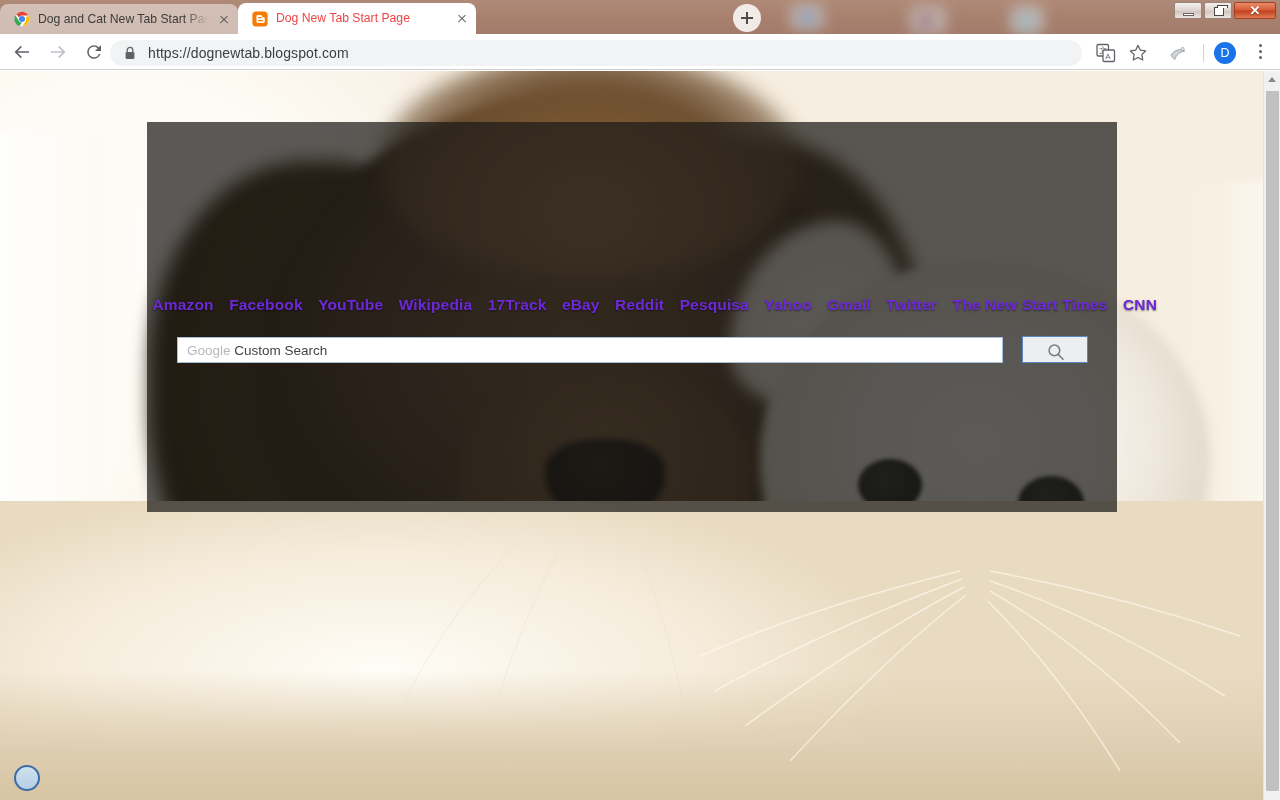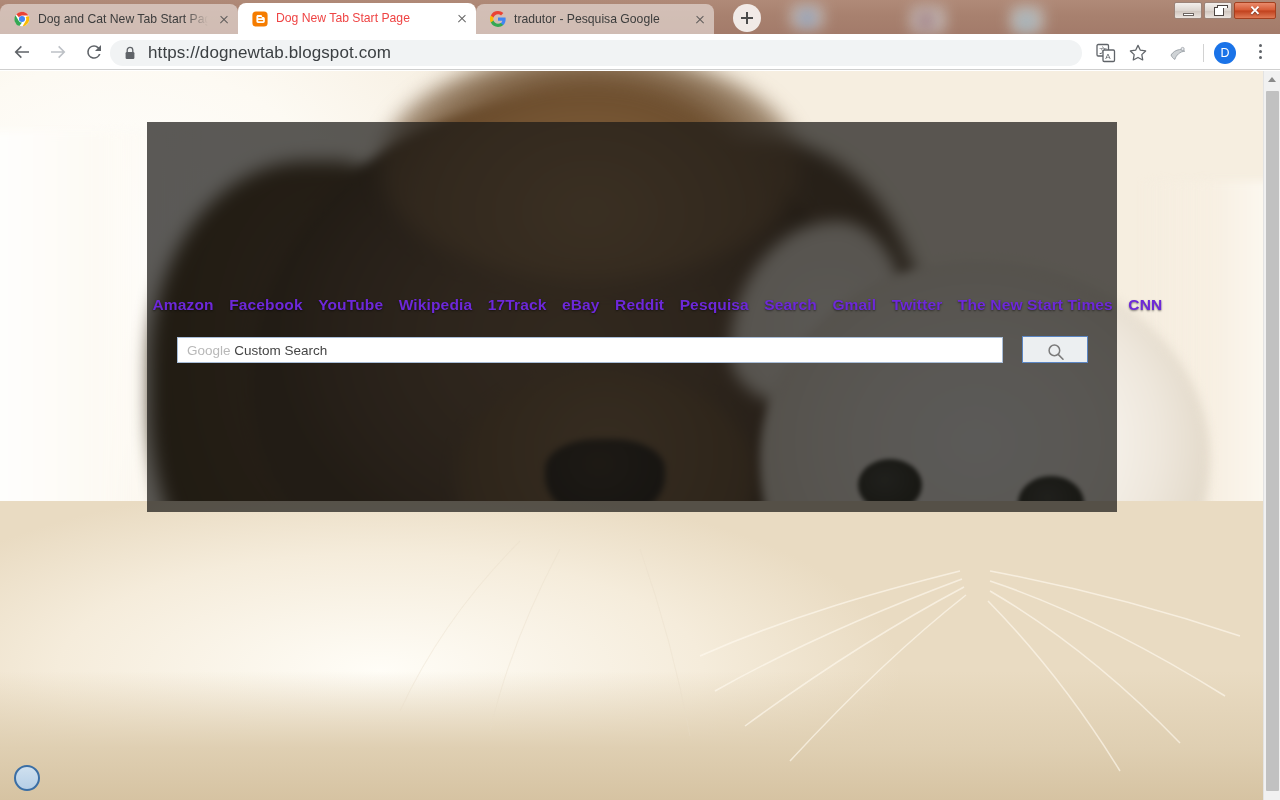--- a/index.html
+++ b/index.html
@@ -84,21 +84,21 @@
   }
   .nav-btn { width: 28px; height: 28px; margin-left: 8px; position: relative; }
   .nav-btn svg { position: absolute; left: 4px; top: 4px; }
 
   #omnibox {
     position: absolute; left: 110px; top: 6px; width: 972px; height: 26px;
     background: #f1f3f4; border-radius: 13px; display: flex; align-items: center;
     padding: 0 14px;
   }
   #omnibox .lock { width: 12px; height: 14px; flex: 0 0 12px; position: relative; margin-right: 12px; }
-  #url { font-size: 17px; color: #3c4043; white-space: nowrap; letter-spacing: .1px; }
+  #url { font-size: 14px; color: #3c4043; white-space: nowrap; letter-spacing: .1px; }
 
   .tb-icon { position: absolute; top: 9px; width: 20px; height: 20px; }
   #tb-translate { left: 1096px; }
   #tb-star      { left: 1128px; }
   #tb-ext       { left: 1168px; }
   #tb-sep       { left: 1203px; top: 10px; width: 1px; height: 18px; background: #d2d2d2; }
   #tb-avatar {
     position: absolute; left: 1214px; top: 8px; width: 22px; height: 22px; border-radius: 50%;
     background: #1a73e8; color: #fff; font-size: 12.5px; line-height: 22px; text-align: center;
   }
@@ -321,32 +321,20 @@
             <rect x="0.4" y="0.4" width="15.2" height="15.2" rx="3.6" fill="#f57c00"></rect>
             <path d="M6 4.1h2.6c.9 0 1.6.7 1.6 1.6 0 .2.2.4.4.4h.6c.9 0 1.6.7 1.6 1.6v2.6c0 .9-.7 1.6-1.6 1.6H6c-.9 0-1.6-.7-1.6-1.6V5.7c0-.9.7-1.6 1.6-1.6z" fill="#fff"></path>
             <rect x="6.1" y="6" width="3.7" height="1.35" rx=".67" fill="#f57c00"></rect>
             <rect x="6.1" y="9" width="5.2" height="1.35" rx=".67" fill="#f57c00"></rect>
           </svg>
         </span>
         <span class="tab-title">Dog New Tab Start Page</span>
         <span class="tab-close"></span>
       </div>
 
-      <div class="tab">
-        <span class="favicon">
-          <svg width="16" height="16" viewBox="0 0 18 18">
-            <path fill="#4285f4" d="M17.6 9.2c0-.64-.06-1.25-.16-1.84H9v3.48h4.84a4.14 4.14 0 0 1-1.8 2.72v2.26h2.92c1.7-1.57 2.64-3.88 2.64-6.62z"></path>
-            <path fill="#34a853" d="M9 18c2.43 0 4.47-.8 5.96-2.18l-2.92-2.26c-.81.54-1.84.86-3.04.86-2.34 0-4.32-1.58-5.03-3.7H.95v2.33A9 9 0 0 0 9 18z"></path>
-            <path fill="#fbbc05" d="M3.97 10.72a5.4 5.4 0 0 1 0-3.44V4.95H.95a9 9 0 0 0 0 8.1l3.02-2.33z"></path>
-            <path fill="#ea4335" d="M9 3.58c1.32 0 2.5.45 3.44 1.35l2.58-2.59C13.46.89 11.43 0 9 0A9 9 0 0 0 .95 4.95l3.02 2.33C4.68 5.16 6.66 3.58 9 3.58z"></path>
-          </svg>
-        </span>
-        <span class="tab-title">tradutor - Pesquisa Google</span>
-        <span class="tab-close"></span>
-      </div>
     </div>
 
     <div id="newtab"></div>
 
     <div id="wincontrols">
       <div class="wc">
           <span class="wc-min"></span>
         </div>
       <div class="wc">
           <span class="wc-max"></span>
@@ -459,21 +447,21 @@
 
       <div id="links">
         <a href="#">Amazon</a>
         <a href="#">Facebook</a>
         <a href="#">YouTube</a>
         <a href="#">Wikipedia</a>
         <a href="#">17Track</a>
         <a href="#">eBay</a>
         <a href="#">Reddit</a>
         <a href="#">Pesquisa</a>
-        <a href="#">Search</a>
+        <a href="#">Yahoo</a>
         <a href="#">Gmail</a>
         <a href="#">Twitter</a>
         <a href="#">The New Start Times</a>
         <a href="#">CNN</a>
       </div>
 
       <div id="searchrow">
         <div id="searchbox">
           <span class="ph"><b>Google</b><span> Custom Search</span></span>
         </div>

